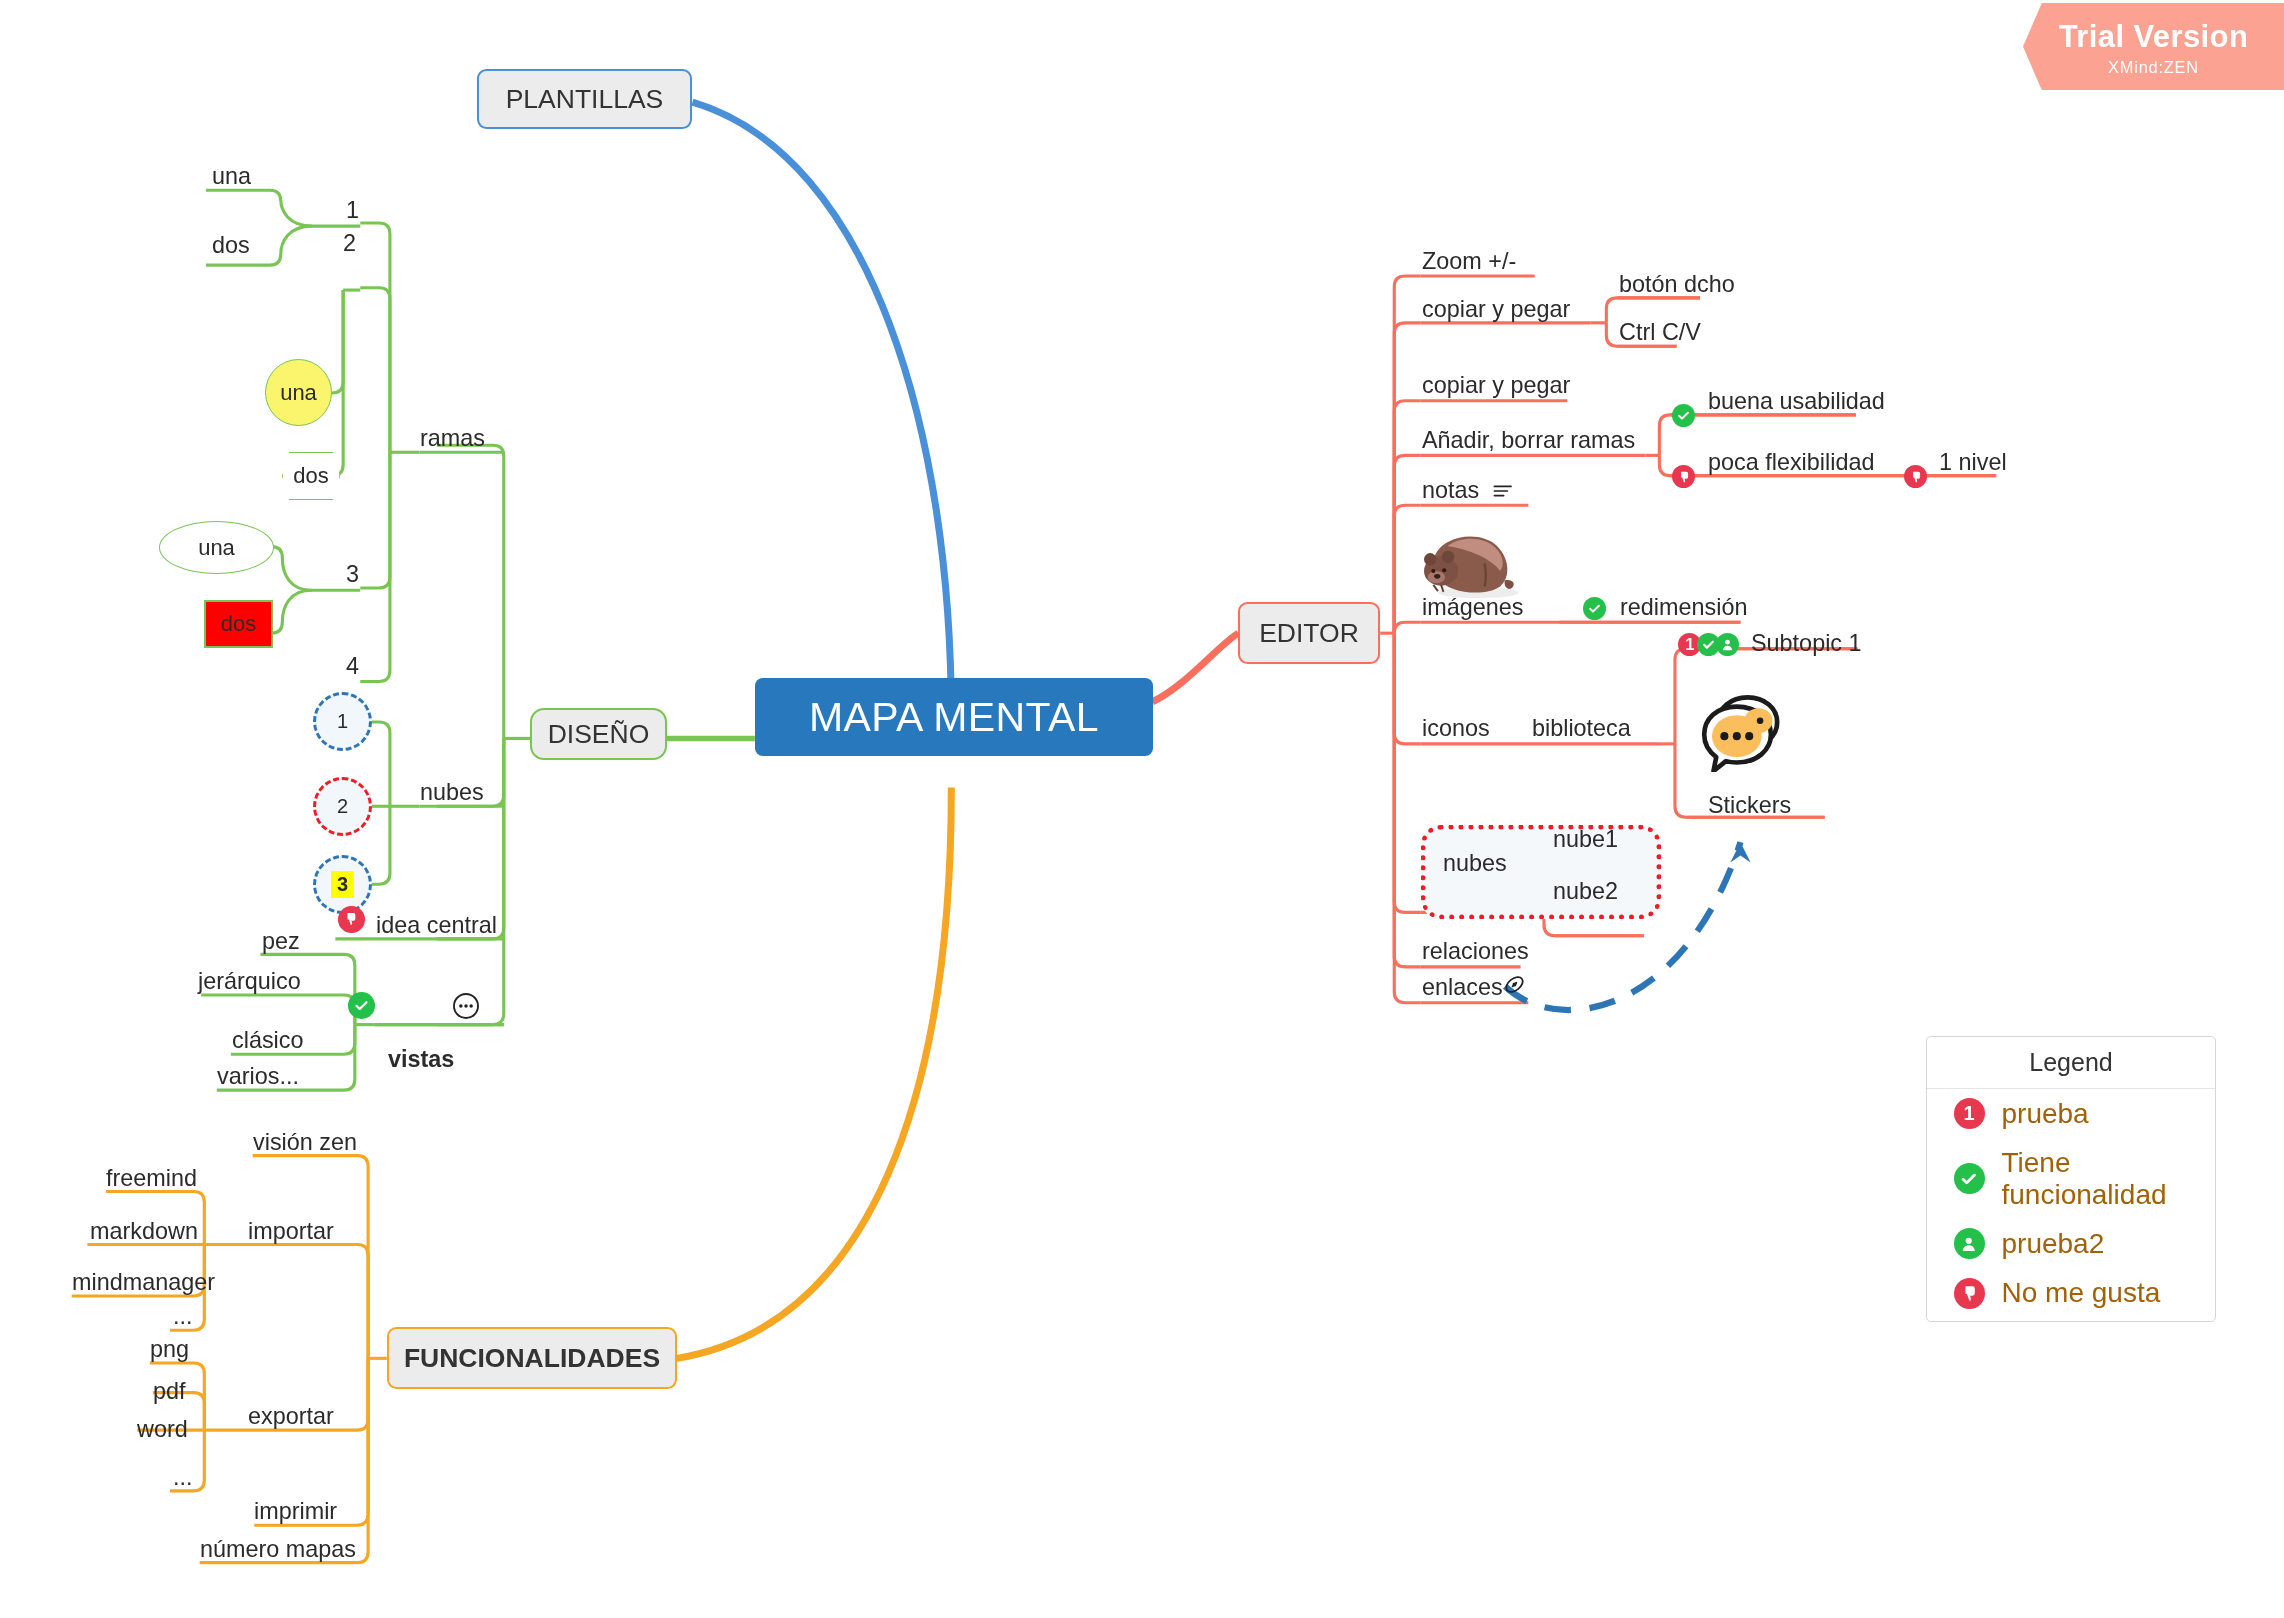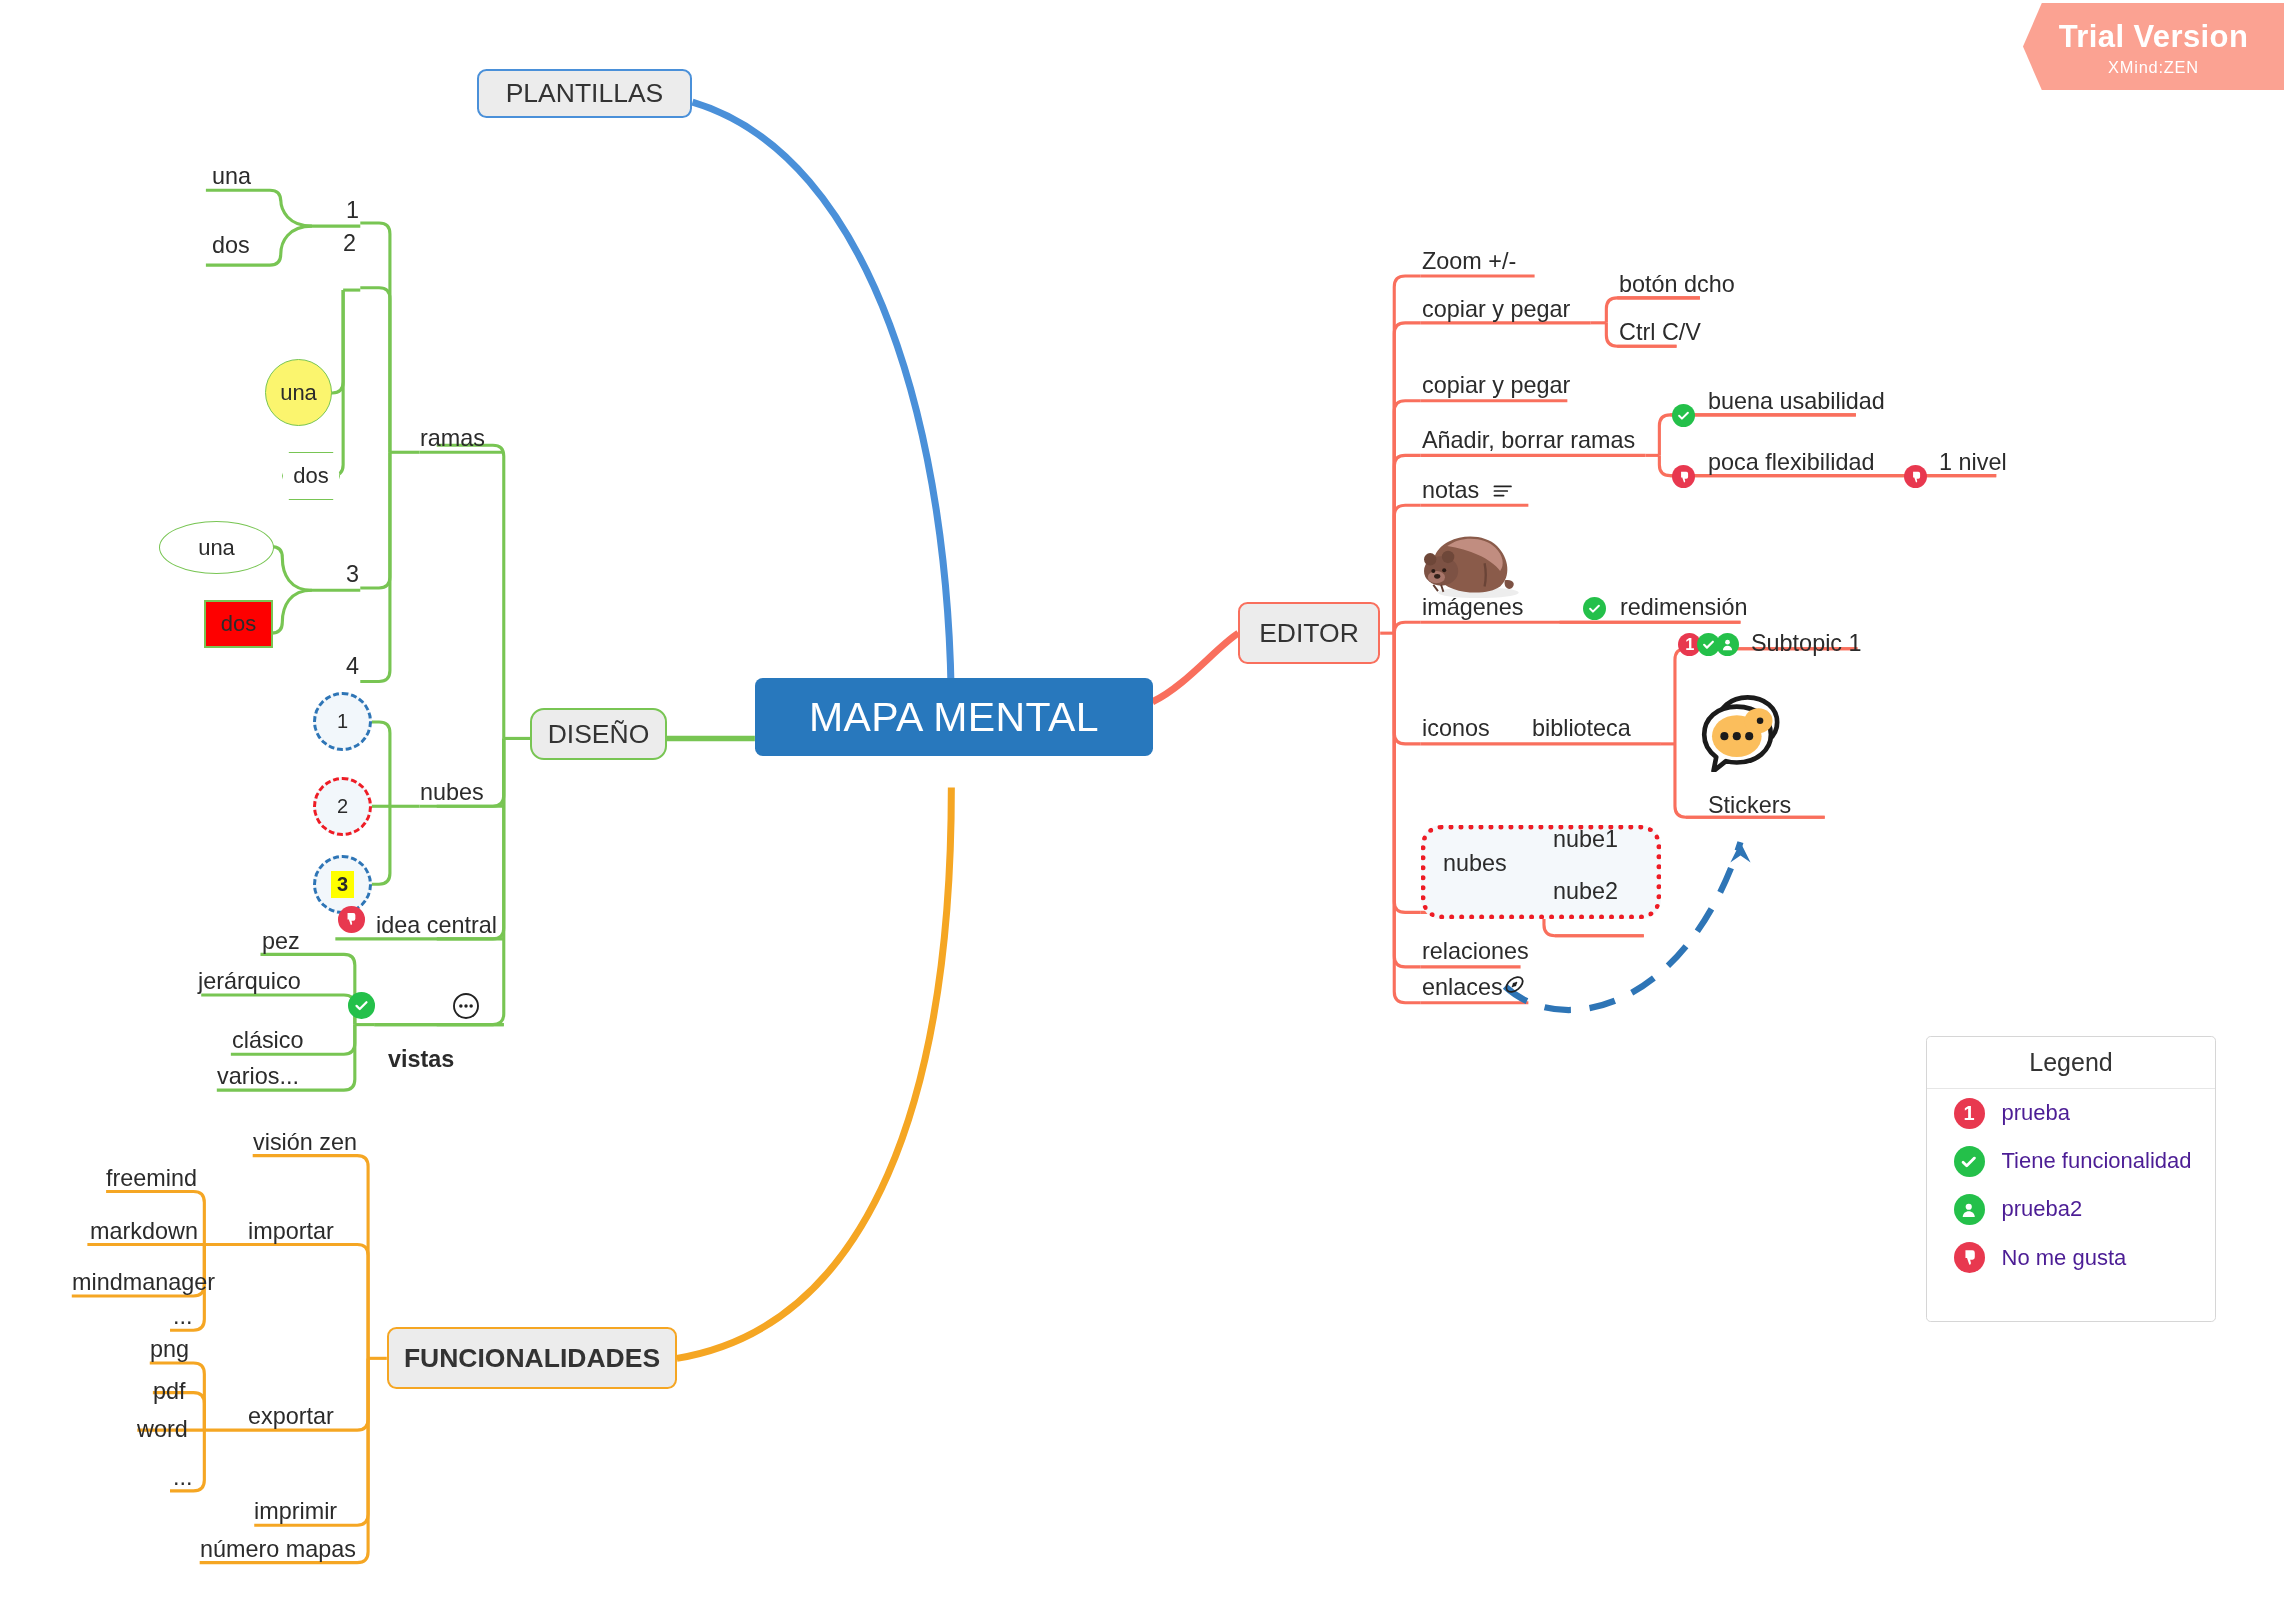--- a/index.html
+++ b/index.html
@@ -46,21 +46,21 @@
       justify-content:center;color:#fff;font-weight:bold;}
   .mk-red{background:#e8384f;}
   .mk-green{background:#24c04a;}
 
   
   .legend{position:absolute;background:#fff;border:0.8px solid #d6d6d6;border-radius:4.7px;
           box-sizing:border-box;}
   .legend-title{text-align:center;font-size:25px;color:#333;padding:11px 0 11px 0;
                 border-bottom:0.8px solid #e6e6e6;}
   .legend-row{display:flex;align-items:center;gap:17px;padding:8.6px 0 8.6px 26.5px;}
-  .legend-text{font-size:22px;color:#4c1d95;}
+  .legend-text{font-size:28px;color:#a16207;}
   .legend-ico{width:31px;height:31px;flex:0 0 31px;border-radius:50%;display:flex;
               align-items:center;justify-content:center;color:#fff;}
 
   
   .trial{position:absolute;background:#fba292;color:#fff;
          clip-path:polygon(7.2% 0,100% 0,100% 100%,7.2% 100%,0 50%);
          display:flex;flex-direction:column;align-items:center;justify-content:center;}
   .trial-main{font-size:31px;font-weight:bold;letter-spacing:0.4px;margin-top:3.1px;}
   .trial-sub{font-size:16.4px;margin-top:3.1px;letter-spacing:0.8px;}
 
@@ -203,21 +203,21 @@
 
   <div class="trial" style="left:2023px;top:3.1px;width:261px;height:87px;">
     <div class="trial-main">Trial Version</div>
     <div class="trial-sub">XMind:ZEN</div>
   </div>
 
   <div class="central" style="left:755px;top:678px;width:398px;height:78px;">
     <span>MAPA MENTAL</span>
   </div>
 
-  <div class="main-topic mt-blue" style="left:477px;top:69px;width:215px;height:49px;">
+  <div class="main-topic mt-blue" style="left:477px;top:69px;width:215px;height:60px;">
     <span>PLANTILLAS</span>
   </div>
 
   <div class="main-topic mt-green" style="left:530px;top:708px;width:137px;height:52px;border-radius:14px;">
     <span>DISEÑO</span>
   </div>
 
   <div class="main-topic mt-red" style="left:1238px;top:602px;width:142px;height:62px;">
     <span>EDITOR</span>
   </div>

